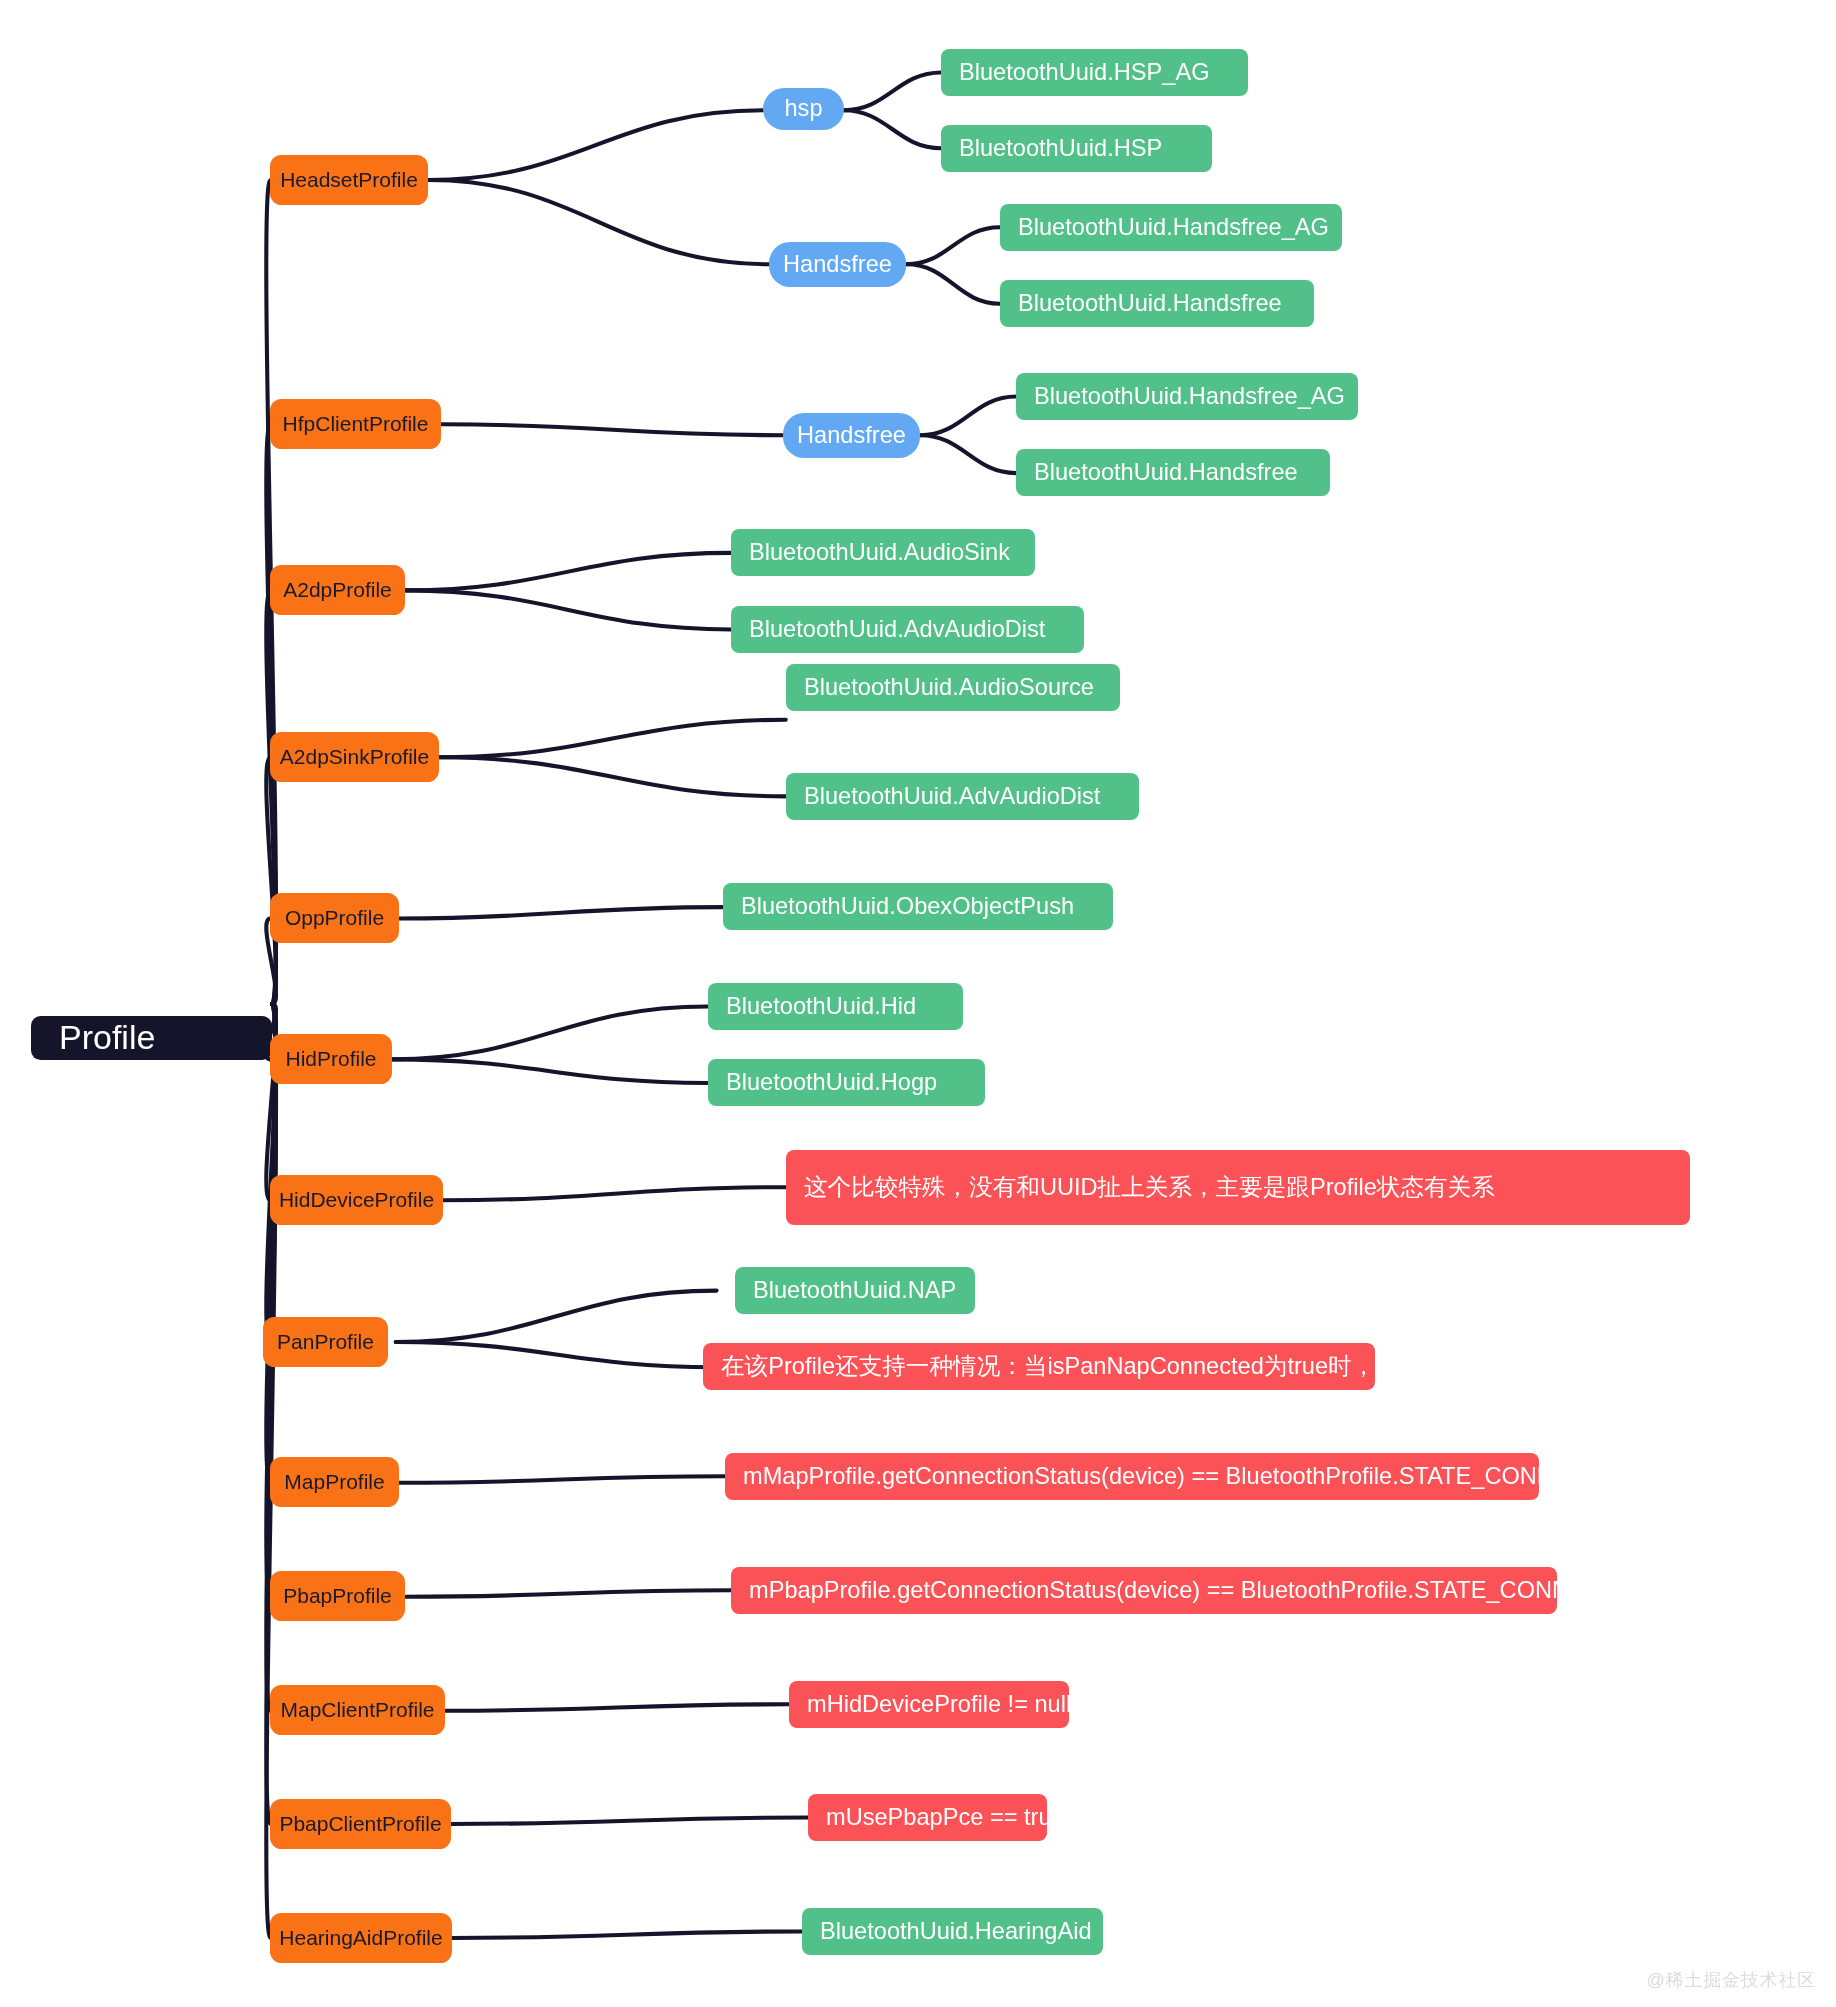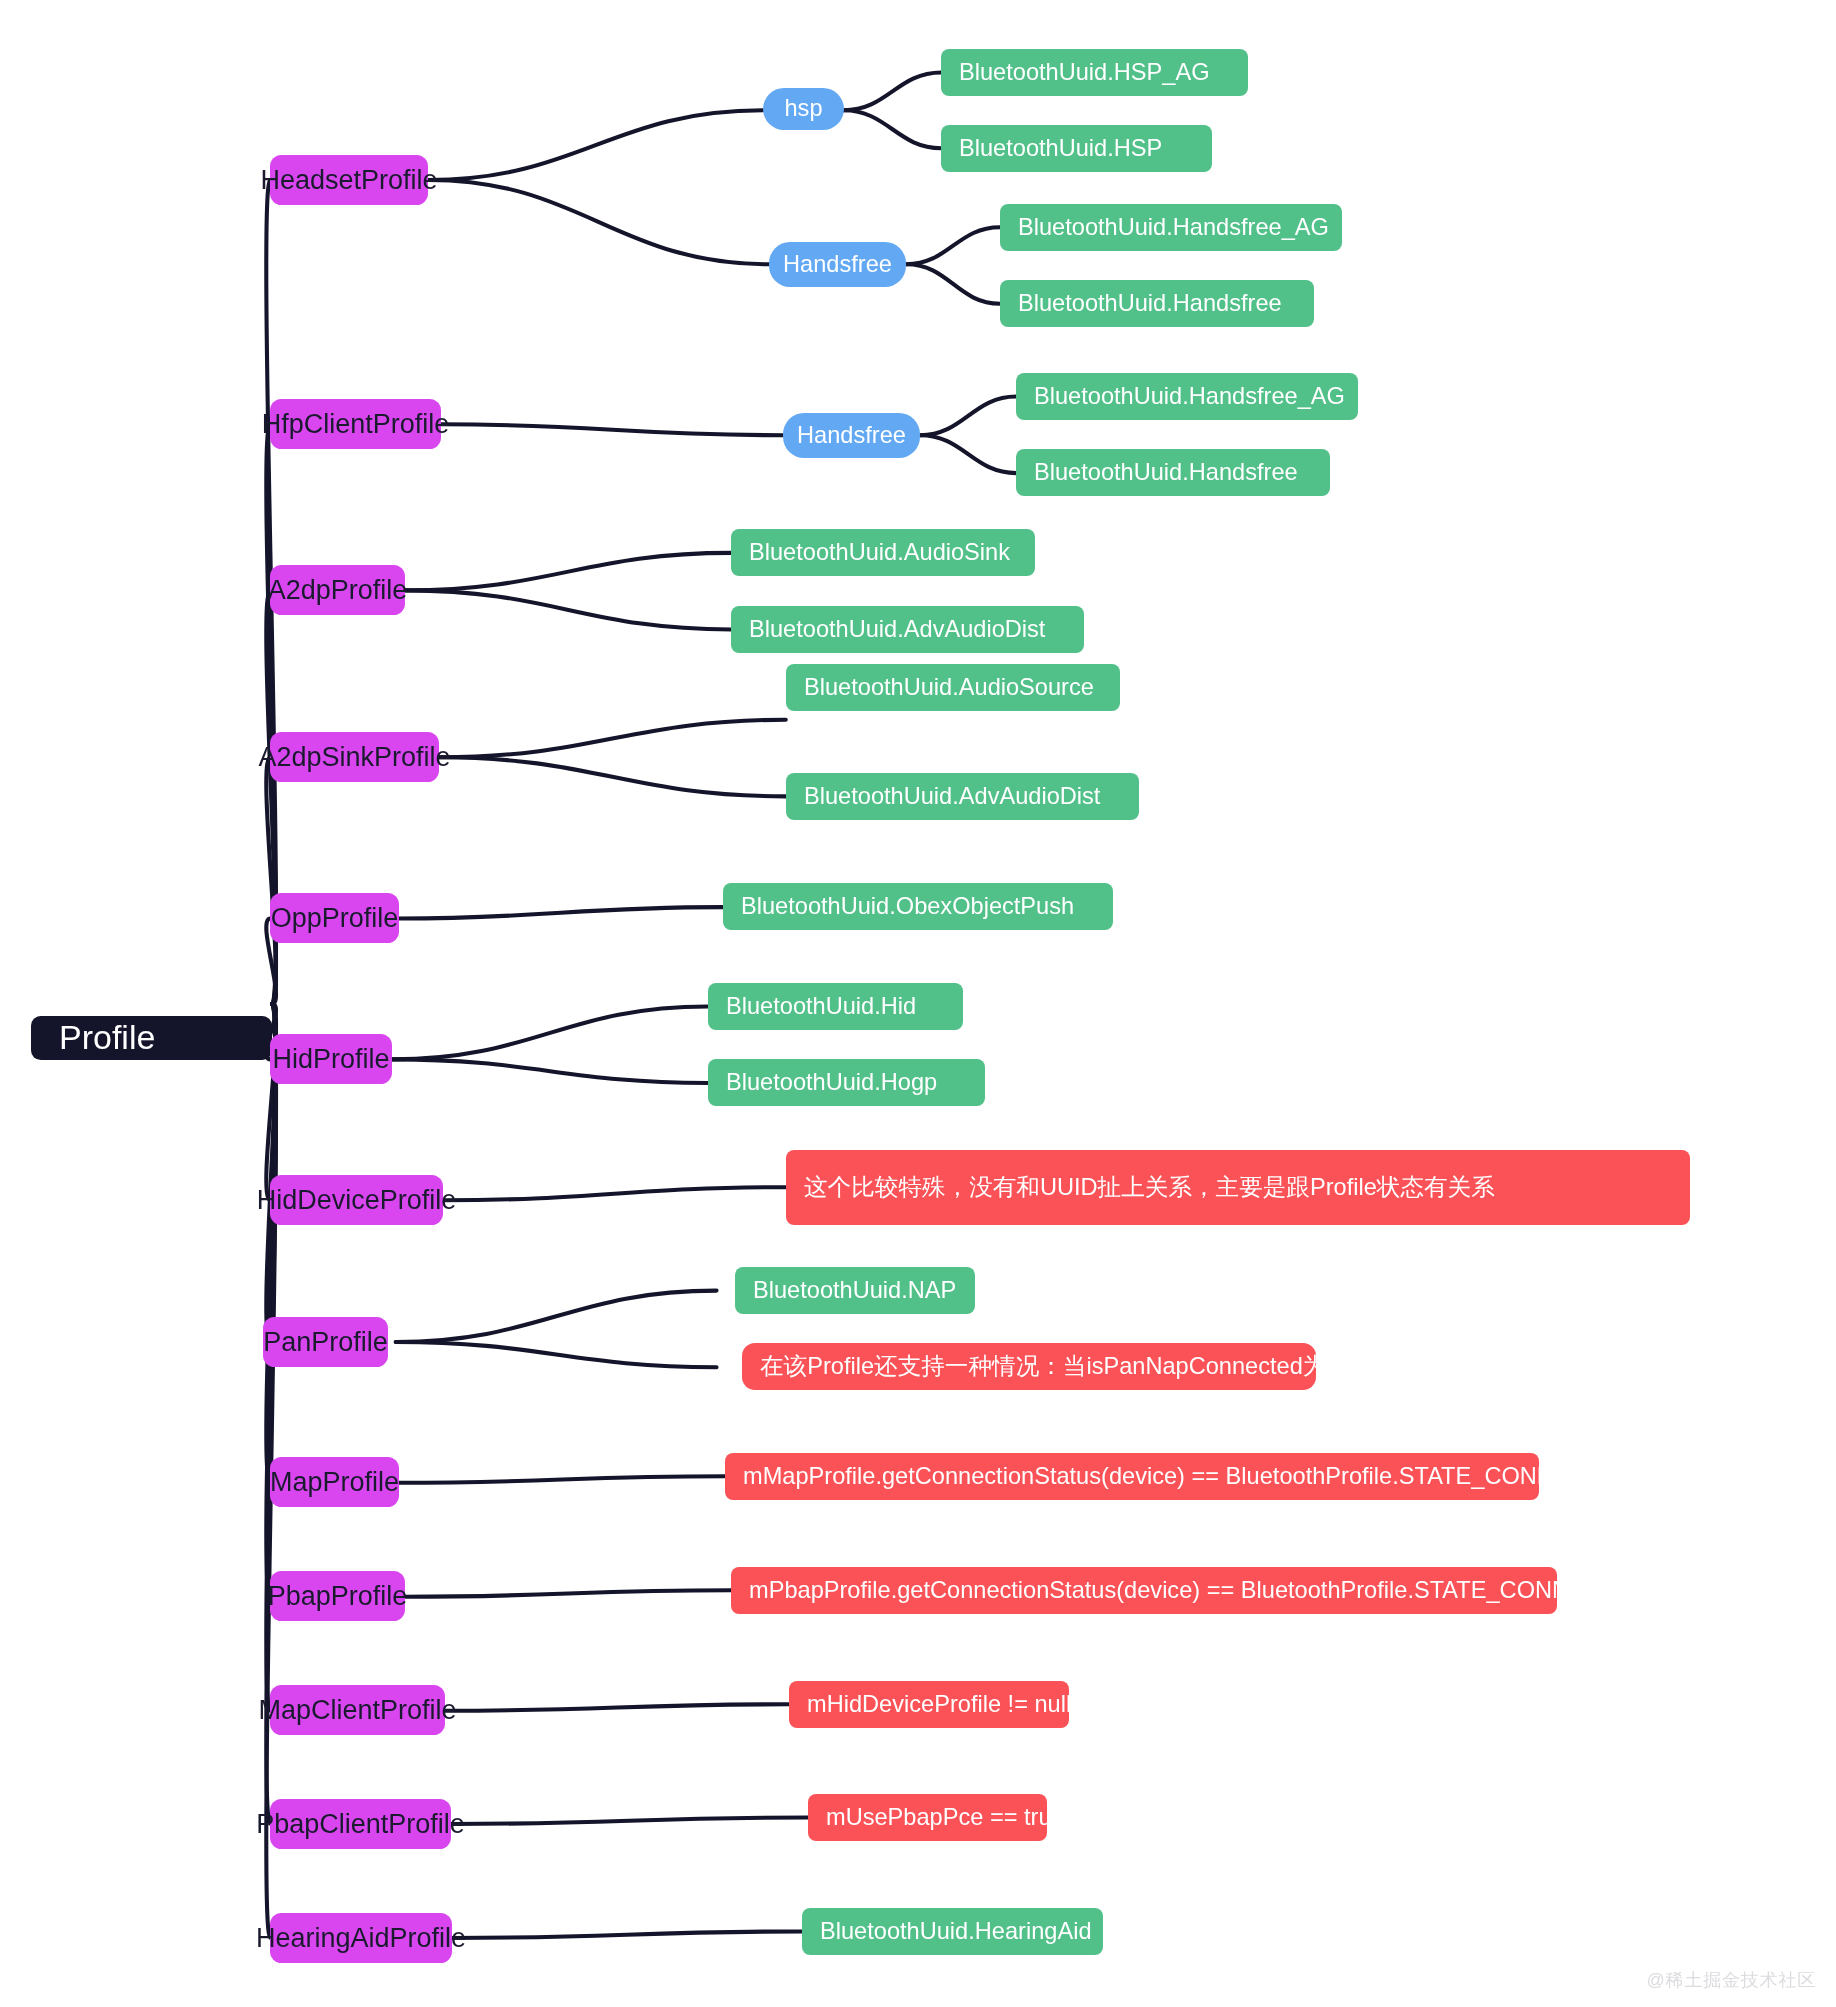--- a/index.html
+++ b/index.html
@@ -20,24 +20,24 @@
   }
   .node-root{
     background:#14142B;
     color:#ffffff;
     border-radius:9.8px;
     font-size:34px;
     padding:0 28px;
     justify-content:flex-start;
   }
   .node-profile{
-    background:#d946ef;
+    background:#f97316;
     color:#1A1A2E;
     border-radius:11.4px;
-    font-size:27px;
+    font-size:21px;
     padding:0 24.4px;
     justify-content:center;
   }
   .node-mid{
     background:#62A8F3;
     color:#ffffff;
     border-radius:21px;
     font-size:23.6px;
     padding:0 19.5px;
     justify-content:center;
@@ -139,21 +139,21 @@
       <div class="node node-uuid" style="left: 786px; top: 773px; width: 353px; height: 47px;">BluetoothUuid.AdvAudioDist</div>
       <div class="node node-profile" style="left: 270px; top: 893px; width: 129px; height: 50px;">OppProfile</div>
       <div class="node node-uuid" style="left: 723px; top: 883px; width: 390px; height: 47px;">BluetoothUuid.ObexObjectPush</div>
       <div class="node node-profile" style="left: 270px; top: 1034px; width: 122px; height: 50px;">HidProfile</div>
       <div class="node node-uuid" style="left: 708px; top: 983px; width: 255px; height: 47px;">BluetoothUuid.Hid</div>
       <div class="node node-uuid" style="left: 708px; top: 1059px; width: 277px; height: 47px;">BluetoothUuid.Hogp</div>
       <div class="node node-profile" style="left: 270px; top: 1175px; width: 173px; height: 50px;">HidDeviceProfile</div>
       <div class="node node-note multi" style="left: 786px; top: 1150px; width: 904px; height: 75px;"><span>这个比较特殊，没有和UUID扯上关系，主要是跟Profile状态有关系</span></div>
       <div class="node node-profile" style="left: 263px; top: 1317px; width: 125px; height: 50px;">PanProfile</div>
       <div class="node node-uuid" style="left: 735px; top: 1267px; width: 240px; height: 47px;">BluetoothUuid.NAP</div>
-      <div class="node node-note" style="left: 742px; top: 1343px; width: 574px; height: 47px; border-radius: 13px;">在该Profile还支持一种情况：当isPanNapConnected为true时，可以加载PanProfile</div>
+      <div class="node node-note" style="left: 703px; top: 1343px; width: 672px; height: 47px;">在该Profile还支持一种情况：当isPanNapConnected为true时，可以加载PanProfile</div>
       <div class="node node-profile" style="left: 270px; top: 1457px; width: 129px; height: 50px;">MapProfile</div>
       <div class="node node-note" style="left: 725px; top: 1453px; width: 814px; height: 47px;">mMapProfile.getConnectionStatus(device) == BluetoothProfile.STATE_CONNECTED</div>
       <div class="node node-profile" style="left: 270px; top: 1571px; width: 135px; height: 50px;">PbapProfile</div>
       <div class="node node-note" style="left: 731px; top: 1567px; width: 826px; height: 47px;">mPbapProfile.getConnectionStatus(device) == BluetoothProfile.STATE_CONNECTED</div>
       <div class="node node-profile" style="left: 270px; top: 1685px; width: 175px; height: 50px;">MapClientProfile</div>
       <div class="node node-note" style="left: 789px; top: 1681px; width: 280px; height: 47px;">mHidDeviceProfile != null</div>
       <div class="node node-profile" style="left: 270px; top: 1799px; width: 181px; height: 50px;">PbapClientProfile</div>
       <div class="node node-note" style="left: 808px; top: 1794px; width: 239px; height: 47px;">mUsePbapPce == true</div>
       <div class="node node-profile" style="left: 270px; top: 1913px; width: 182px; height: 50px;">HearingAidProfile</div>
       <div class="node node-uuid" style="left: 802px; top: 1908px; width: 301px; height: 47px;">BluetoothUuid.HearingAid</div>

